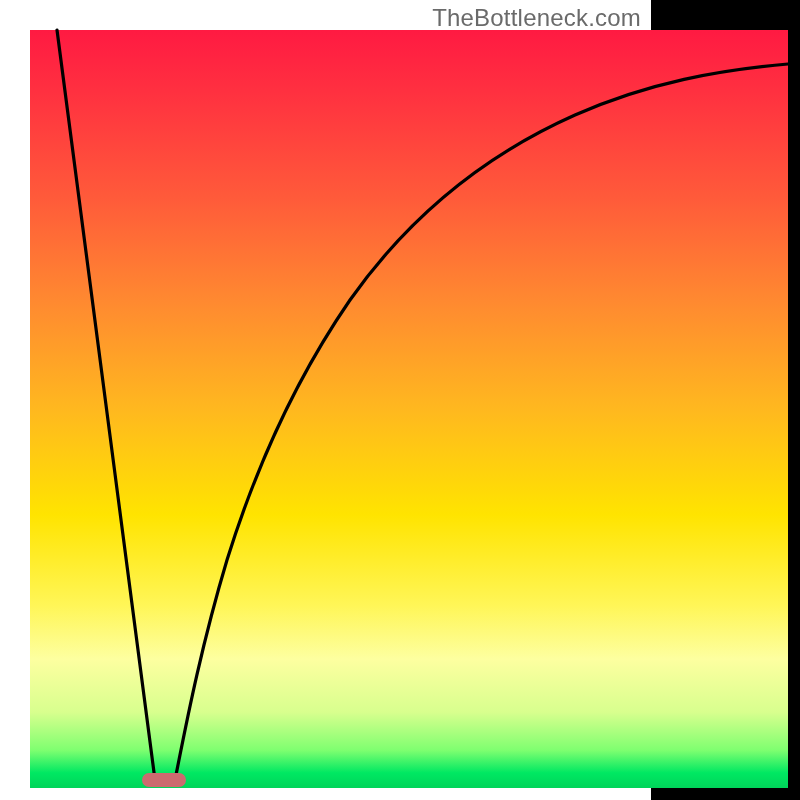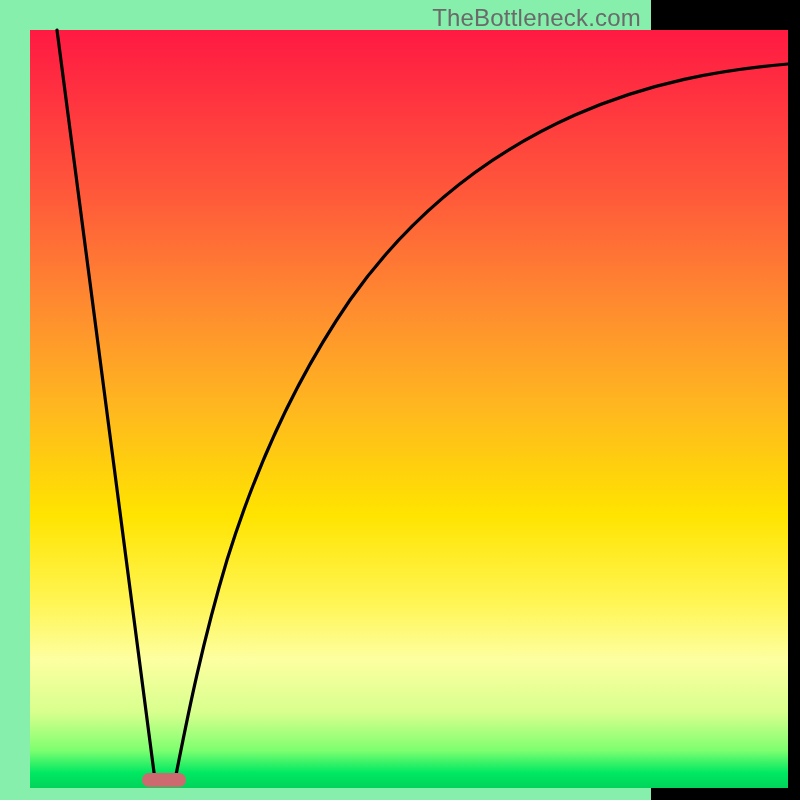--- a/index.html
+++ b/index.html
@@ -8,21 +8,21 @@
     width: 800px;
     height: 800px;
     overflow: hidden;
     background: #000;
     font-family: Arial, Helvetica, sans-serif;
   }
   .frame {
     position: relative;
     width: 651px;
     height: 800px;
-    background: #86efac;
+    background: #ffffff;
   }
   .plot-area {
     position: absolute;
     left: 30px;
     top: 30px;
     width: 758px;
     height: 758px;
     
     background: linear-gradient(
       to bottom,

